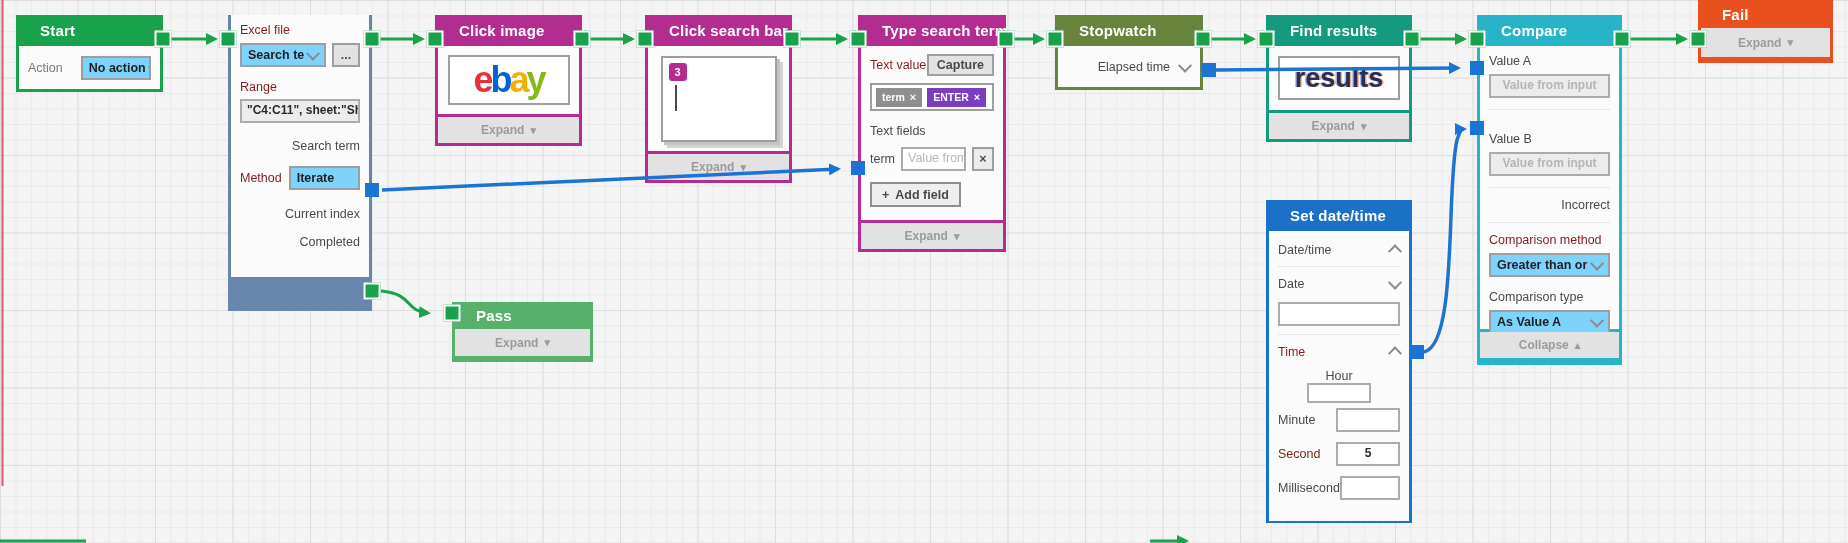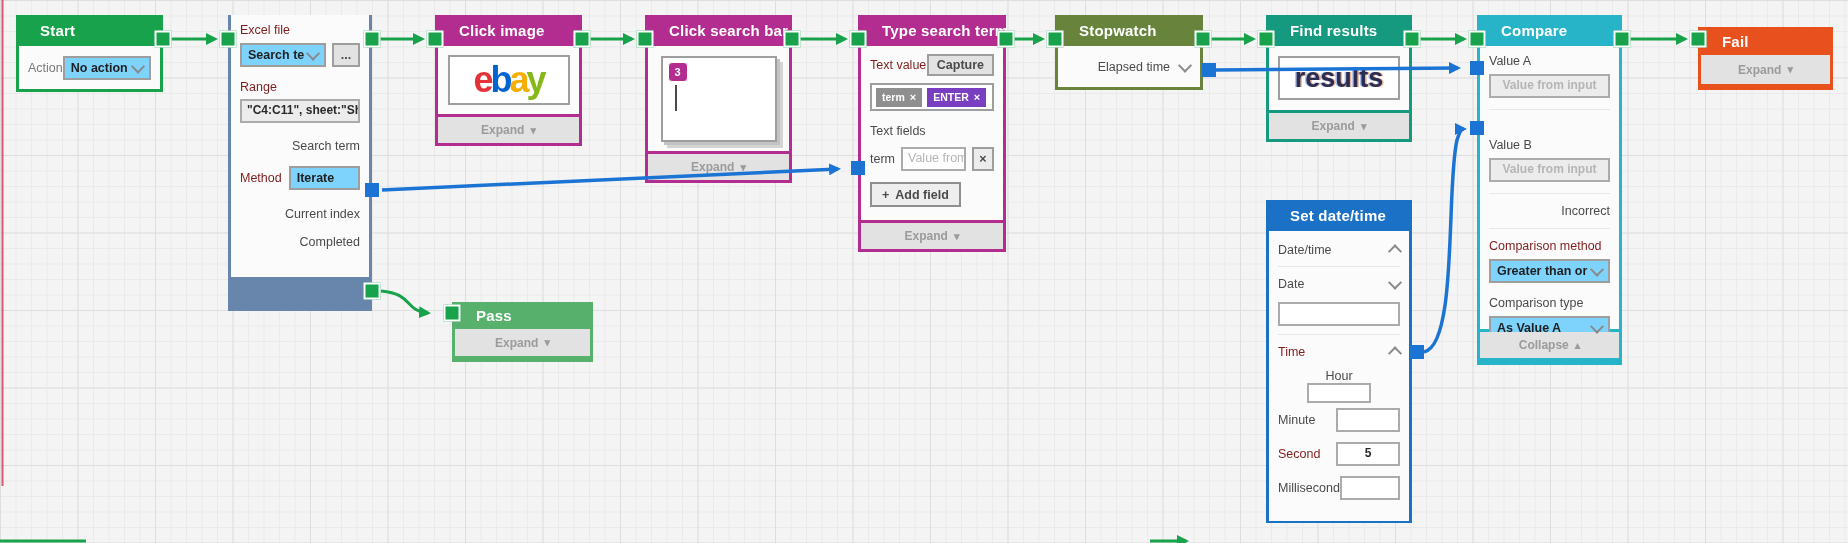--- a/index.html
+++ b/index.html
@@ -95,21 +95,21 @@
   </g>
   <g stroke="#1b74d4" stroke-width="3.5" fill="none">
     <line x1="382" y1="190" x2="838" y2="169" marker-end="url(#ab)"></line>
     <line x1="1216" y1="70" x2="1458" y2="68" marker-end="url(#ab)"></line>
     <path d="M 1424 352 C 1458 345, 1446 185, 1457 140 C 1460 131, 1461 129, 1464 129" marker-end="url(#ab)"></path>
   </g>
 </svg>
 
 <div class="node" style="left:16px;top:15px;width:147px;height:77px;background:#18a24b;">
   <div class="hdr">Start</div>
-  <div class="bodywrap" style="height:43px;display:flex;align-items:center;gap:0;padding:0 9px;">
+  <div class="bodywrap" style="height:43px;display:flex;align-items:center;gap:18px;padding:0 9px;">
     <span class="lbl" style="color:#7a7a7a;">Action</span>
     <div class="sel" style="flex:1;">
       <span>No action</span>
       <span class="chev down"></span>
     </div>
   </div>
 </div>
 
 <div class="node" style="left:228px;top:15px;width:144px;height:296px;background:#6886ab;">
   <div class="bodywrap pad" style="height:246px;">
@@ -255,21 +255,21 @@
     </div>
   </div>
 </div>
 
 <div class="node" style="left:1477px;top:15px;width:145px;height:350px;background:#27b4c8;">
   <div class="hdr">Compare</div>
   <div class="bodywrap pad" style="height:271px;padding-bottom:4px;">
     <div class="lbl">Value A</div>
     <div class="inp ghost" style="margin-top:6px;">Value from input</div>
     <div class="sep" style="margin-top:11px;"></div>
-    <div class="lbl" style="margin-top:28px;">Value B</div>
+    <div class="lbl" style="margin-top:22px;">Value B</div>
     <div class="inp ghost" style="margin-top:6px;">Value from input</div>
     <div class="sep" style="margin-top:11px;"></div>
     <div class="outrow" style="margin-top:10px;">Incorrect</div>
     <div class="sep" style="margin-top:10px;"></div>
     <div class="lbl b" style="margin-top:10px;">Comparison method</div>
     <div class="sel" style="margin-top:6px;">
       <span style="overflow:hidden;">Greater than or equa</span>
       <span class="chev down"></span>
     </div>
     <div class="lbl" style="margin-top:13px;">Comparison type</div>
@@ -277,21 +277,21 @@
       <span>As Value A</span>
       <span class="chev down"></span>
     </div>
   </div>
   <div class="foot">
     <span>Collapse</span>
     <span class="caret">▴</span>
   </div>
 </div>
 
-<div class="node" style="left:1698px;top:27px;width:135px;height:63px;background:#e8501d;">
+<div class="node" style="left:1698px;top:0;width:135px;height:63px;background:#e8501d;">
   <div class="hdr" style="height:28px;">Fail</div>
   <div class="foot" style="height:29px;">
     <span>Expand</span>
     <span class="caret">▾</span>
   </div>
 </div>
 
 <div class="node" style="left:452px;top:302px;width:141px;height:60px;background:#57b06c;">
   <div class="hdr" style="height:27px;">Pass</div>
   <div class="foot" style="height:27px;">

